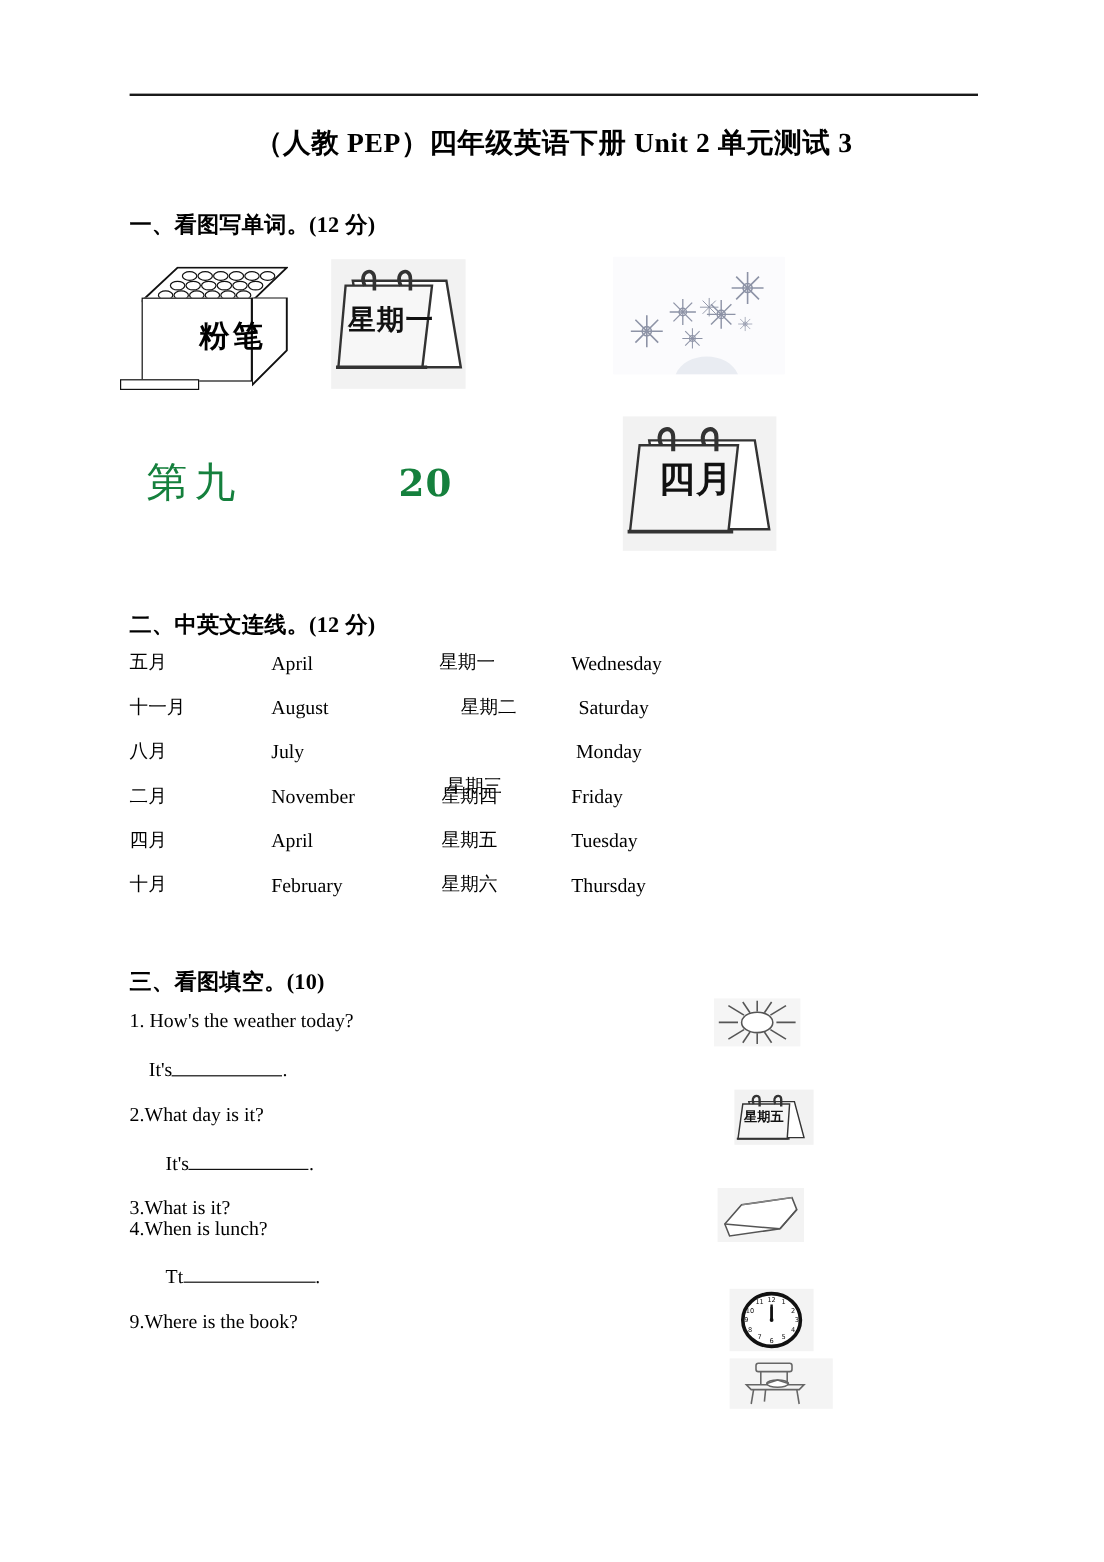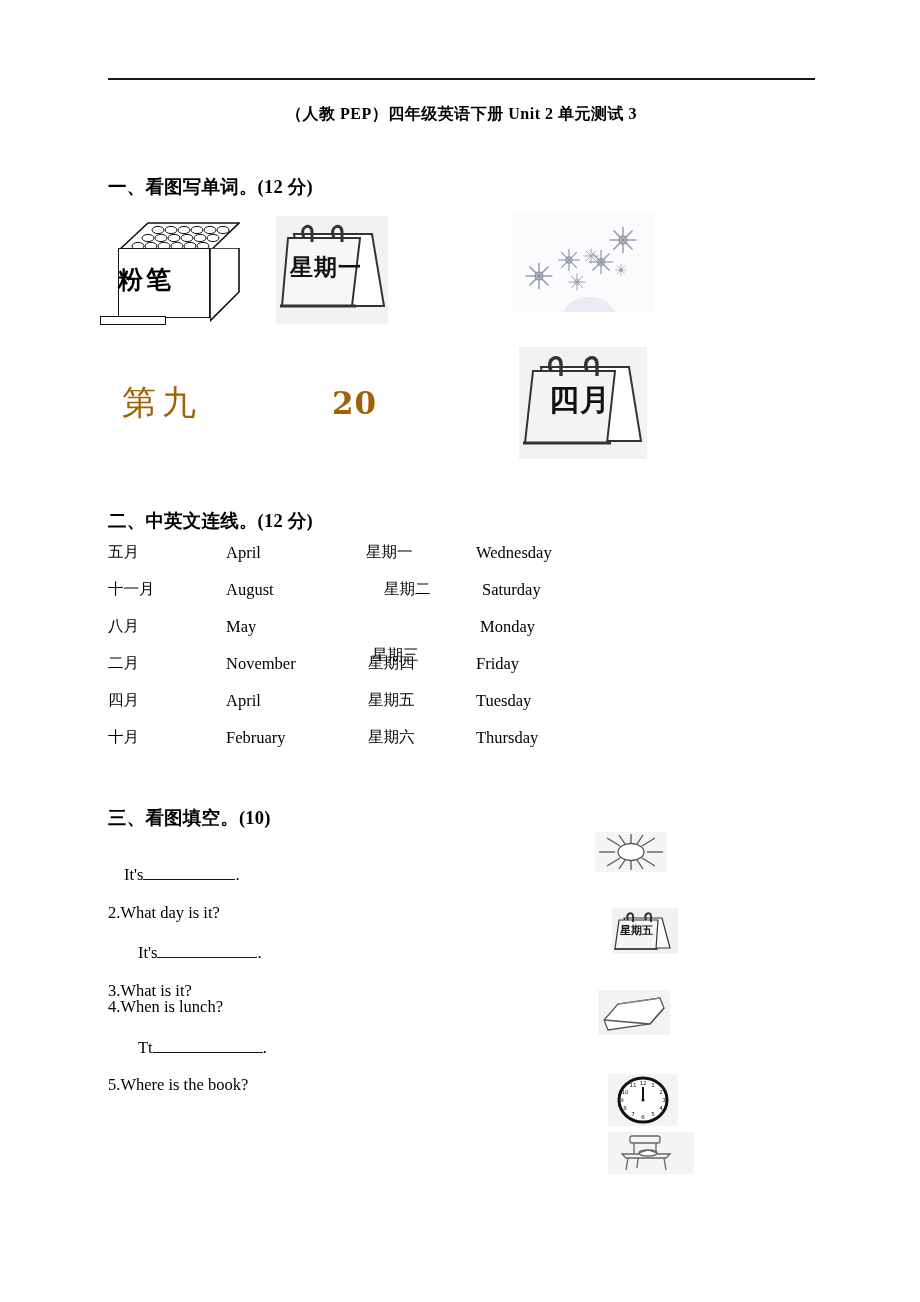--- a/index.html
+++ b/index.html
@@ -33,21 +33,21 @@
     background: #1a1a1a;
   }
 
   
   .doc-title {
     position: absolute;
     left: 108px;
     top: 104px;
     width: 707px;
     text-align: center;
-    font-size: 16px;
+    font-size: 23px;
     font-weight: bold;
     letter-spacing: 0.5px;
     white-space: nowrap;
   }
 
   
   .section-heading {
     position: absolute;
     font-size: 18.5px;
     font-weight: bold;
@@ -77,21 +77,21 @@
   }
   .cb-top-shape {
     position: absolute;
     left: 0; top: 0;
     width: 122px; height: 30px;
   }
   .cb-label {
     position: absolute;
     left: 0; top: 45px;
     width: 104px;
-    text-align: left;
+    text-align: right;
     font-size: 25px;
     font-weight: bold;
     letter-spacing: 3px;
     line-height: 1;
     font-family: "DejaVu Sans", sans-serif;
   }
   #chalk-stick {
     position: absolute;
     left: 100px;
     top: 316px;
@@ -126,21 +126,21 @@
   
   #pic-snow {
     left: 511px; top: 214px; width: 143px; height: 98px;
     background: #fbfbfd;
   }
 
   
   .textpic {
     position: absolute;
     font-family: "DejaVu Serif", serif;
-    color: #a16207;
+    color: #15803d;
     white-space: nowrap;
     line-height: 1;
   }
   #pic-ninth { left: 122px; top: 385px; font-size: 34px; letter-spacing: 6px; }
   #pic-twenty { left: 332px; top: 388px; font-size: 31px; font-weight: bold; letter-spacing: 1px; }
 
   
   #match-block {
     position: absolute;
     left: 108px;
@@ -372,21 +372,21 @@
       <span class="match-cell col-en-day">Wednesday</span>
     </div>
     <div class="match-row">
       <span class="match-cell cn col-cn-month">十一月</span>
       <span class="match-cell col-en-month">August</span>
       <span class="match-cell cn col-cn-day">星期二</span>
       <span class="match-cell col-en-day">Saturday</span>
     </div>
     <div class="match-row">
       <span class="match-cell cn col-cn-month">八月</span>
-      <span class="match-cell col-en-month">May</span>
+      <span class="match-cell col-en-month">July</span>
       <span class="match-cell cn col-cn-day">星期三</span>
       <span class="match-cell col-en-day">Monday</span>
     </div>
     <div class="match-row">
       <span class="match-cell cn col-cn-month">二月</span>
       <span class="match-cell col-en-month">November</span>
       <span class="match-cell cn col-cn-day">星期四</span>
       <span class="match-cell col-en-day">Friday</span>
     </div>
     <div class="match-row">
@@ -400,37 +400,38 @@
       <span class="match-cell col-en-month">February</span>
       <span class="match-cell cn col-cn-day">星期六</span>
       <span class="match-cell col-en-day">Thursday</span>
     </div>
   </div>
 
   <div class="section-heading" id="sec3-heading">三、看图填空。(10)</div>
 
   <div id="fill-block">
 
+    <div class="q-line q-prompt">1. How's the weather today?</div>
     <div class="q-line q-answer q-gap indent1">
       <span>It's</span><span class="blank blank-w1"></span><span>.</span>
     </div>
 
     <div class="q-line q-prompt">2.What day is it?</div>
     <div class="q-line q-answer q-gap indent2">
       <span>It's</span><span class="blank blank-w2"></span><span>.</span>
     </div>
 
     <div class="q-line q-prompt">3.What is it?</div>
 
     <div class="q-line q-prompt">4.When is lunch?</div>
     <div class="q-line q-answer q-gap indent2">
       <span>Tt</span><span class="blank blank-w4"></span><span>.</span>
     </div>
 
-    <div class="q-line q-prompt">5.Where is the book?</div>
+    <div class="q-line q-prompt">9.Where is the book?</div>
   </div>
 
   <div id="sun-pic">
     <svg viewBox="0 0 72 40" style="width:72px;height:40px;">
       <ellipse cx="36" cy="20" rx="13" ry="8.5" fill="#ffffff" stroke="#555" stroke-width="1.3"></ellipse>
       <g stroke="#555" stroke-width="1.3">
         <line x1="20" y1="20" x2="4" y2="20"></line>
         <line x1="52" y1="20" x2="68" y2="20"></line>
         <line x1="36" y1="11" x2="36" y2="2"></line>
         <line x1="36" y1="29" x2="36" y2="38"></line>

